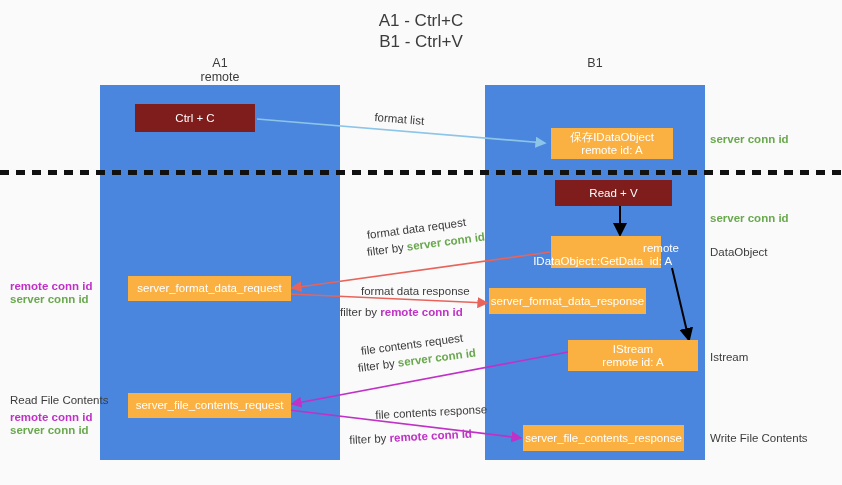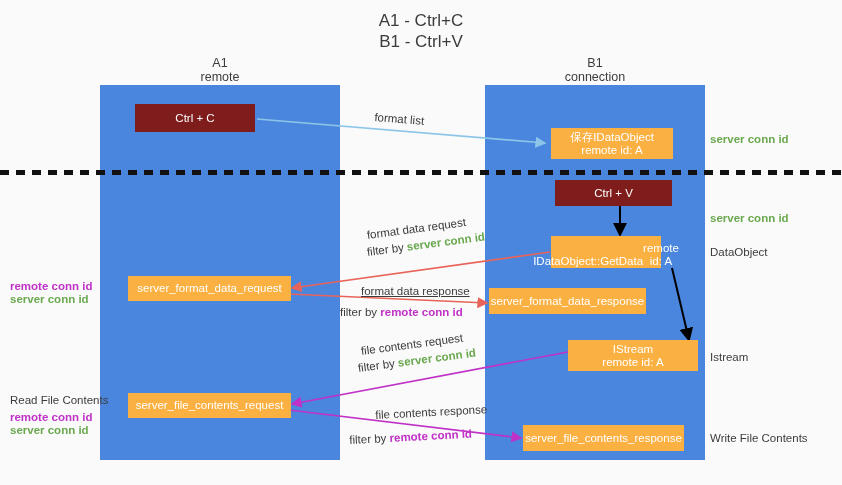--- a/index.html
+++ b/index.html
@@ -64,21 +64,20 @@
     <div>A1 - Ctrl+C</div>
     <div>B1 - Ctrl+V</div>
   </div>
 
   <div class="lane-head lane-head-a">
     <div>A1</div>
     <div>remote</div>
   </div>
   <div class="lane-head lane-head-b">
     <div>B1</div>
-    <div>connection</div>
   </div>
 
   <div class="lane lane-a"></div>
   <div class="lane lane-b"></div>
 
   <svg class="wires" viewBox="0 0 842 485">
     <defs>
       <marker id="ah-blue" markerWidth="7" markerHeight="7" refX="6" refY="3.5" orient="auto">
         <path d="M0,0 L7,3.5 L0,7 z" fill="#8cc5e8"></path>
       </marker>
@@ -119,21 +118,21 @@
   <div class="box box-orange" style="left:128px;top:393px;width:163px;height:25px;">
     <span>server_file_contents_request</span>
   </div>
 
   <div class="box box-orange" style="left:551px;top:128px;width:122px;height:31px;flex-direction:column;text-align:right;">
     <span>保存IDataObject</span>
     <span>remote id: A</span>
   </div>
 
   <div class="box box-green" style="left:555px;top:180px;width:117px;height:26px;">
-    <span>Ctrl + V</span>
+    <span>Read + V</span>
   </div>
 
   <div class="box box-orange" style="left:551px;top:236px;width:110px;height:32px;flex-direction:row;align-items:flex-end;">
     <span>IDataObject::GetData</span>
     <span>remote id: A</span>
   </div>
 
   <div class="box box-orange" style="left:489px;top:288px;width:157px;height:26px;">
     <span>server_format_data_response</span>
   </div>
@@ -149,21 +148,21 @@
 
   <div class="divider"></div>
 
   <div class="alabel" style="left:375px;top:110px;transform:rotate(4.5deg);">format list</div>
 
   <div class="alabel" style="left:366px;top:228px;transform:rotate(-7.5deg);">format data request</div>
   <div class="alabel" style="left:366px;top:245px;transform:rotate(-7.5deg);">
     <span>filter by </span><span class="c-green">server conn id</span>
   </div>
 
-  <div class="alabel" style="left:361px;top:284px;text-decoration:underline;">format data response</div>
+  <div class="alabel" style="left:361px;top:284px;">format data response</div>
   <div class="alabel" style="left:340px;top:305px;">
     <span>filter by </span><span class="c-purple">remote conn id</span>
   </div>
 
   <div class="alabel" style="left:360px;top:344px;transform:rotate(-7.5deg);">file contents request</div>
   <div class="alabel" style="left:357px;top:361px;transform:rotate(-7.5deg);">
     <span>filter by </span><span class="c-green">server conn id</span>
   </div>
 
   <div class="alabel" style="left:375px;top:408px;transform:rotate(-3deg);">file contents response</div>

